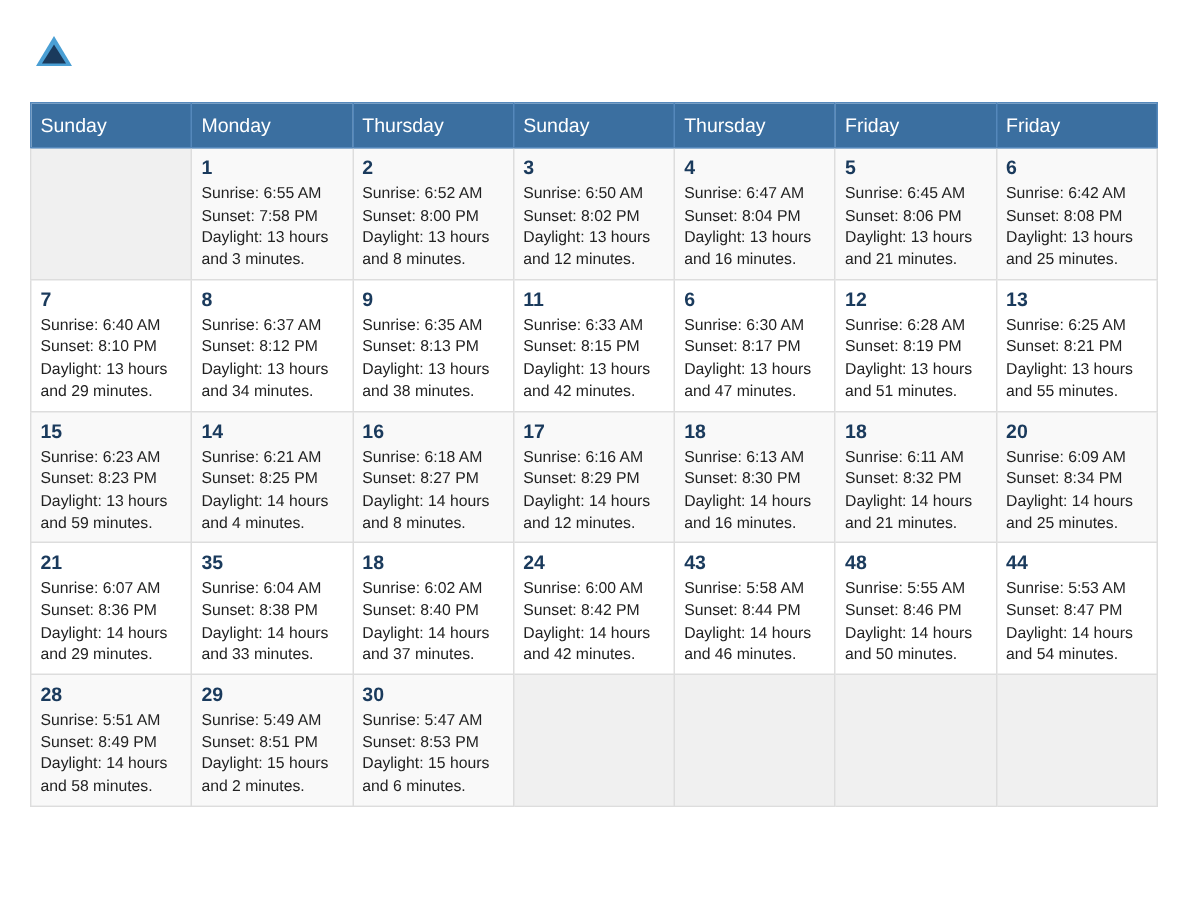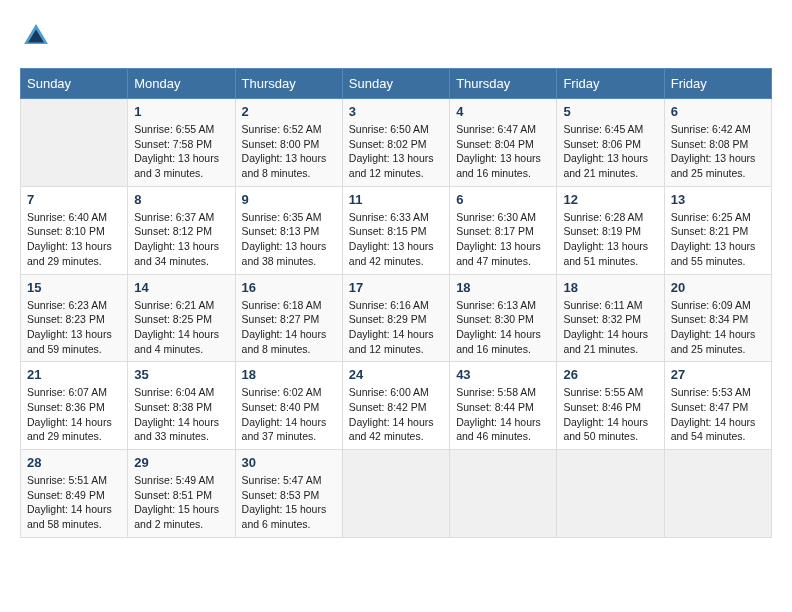--- a/index.html
+++ b/index.html
@@ -229,25 +229,25 @@
         </td>
         <td>
           <span class="day-number">24</span>
           <div class="cell-text">Sunrise: 6:00 AM<br>Sunset: 8:42 PM<br>Daylight: 14 hours and 42 minutes.</div>
         </td>
         <td>
           <span class="day-number">43</span>
           <div class="cell-text">Sunrise: 5:58 AM<br>Sunset: 8:44 PM<br>Daylight: 14 hours and 46 minutes.</div>
         </td>
         <td>
-          <span class="day-number">26</span>
+          <span class="day-number">48</span>
           <div class="cell-text">Sunrise: 5:55 AM<br>Sunset: 8:46 PM<br>Daylight: 14 hours and 50 minutes.</div>
         </td>
         <td>
-          <span class="day-number">27</span>
+          <span class="day-number">44</span>
           <div class="cell-text">Sunrise: 5:53 AM<br>Sunset: 8:47 PM<br>Daylight: 14 hours and 54 minutes.</div>
         </td>
       </tr>
       <tr>
         <td>
           <span class="day-number">28</span>
           <div class="cell-text">Sunrise: 5:51 AM<br>Sunset: 8:49 PM<br>Daylight: 14 hours and 58 minutes.</div>
         </td>
         <td>
           <span class="day-number">29</span>

